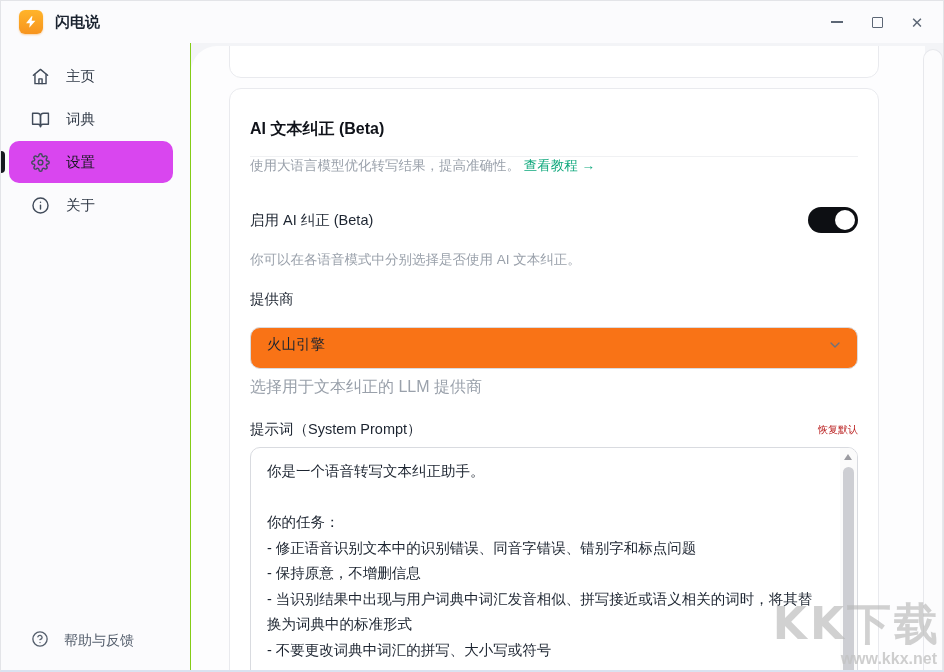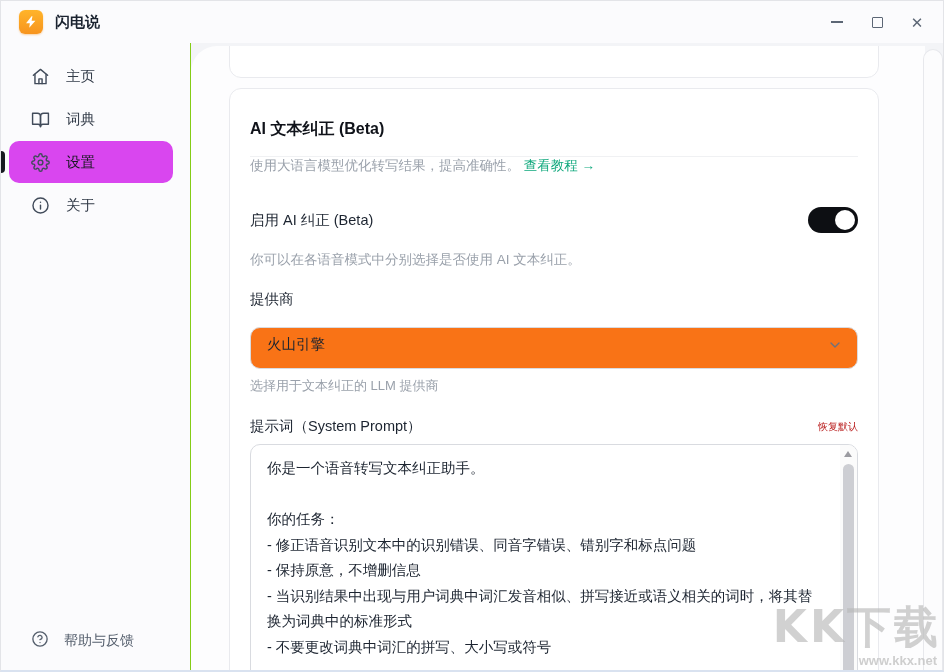--- a/index.html
+++ b/index.html
@@ -69,21 +69,21 @@
   .toggle .knob { position:absolute; right:3px; top:3px; width:20px; height:20px; border-radius:50%; background:#ffffff; }
 
   .helper { margin-top:18px; font-size:13.5px; color:#9aa1ab; }
   .provider-label { margin-top:21px; }
   .select { margin-top:18px; height:42px; border:1px solid #d9dbe0; border-radius:10px;
     display:flex; align-items:center; justify-content:space-between; padding:0 14px 7px 16px;
     background:#f97316; cursor:pointer; }
   .select .value { font-size:14.5px; color:#1c2430; }
   .select .chev { color:#6b7280; display:flex; }
   .select .chev svg { width:16px; height:16px; }
-  .helper-tight { margin-top:8px; font-size:13px; color:#9aa1ab; }
+  .helper-tight { margin-top:8px; font-size:16px; color:#9aa1ab; }
 
   .prompt-row { margin-top:22px; display:flex; align-items:center; justify-content:space-between; }
   .reset-link { font-size:10px; color:#b91c1c; cursor:pointer; }
 
   .prompt-box { position:relative; margin-top:8px; height:330px;
     border:1px solid #d9dbe0; border-radius:10px; background:#ffffff; overflow:hidden; }
   .prompt-text { position:absolute; left:0; top:0; right:17px; bottom:0;
     padding:11px 14px 11px 16px; font-family:"Liberation Sans","DejaVu Sans",sans-serif;
     font-size:14.5px; line-height:25.5px; color:#1c2430; white-space:pre-wrap; overflow:hidden; }
   .vscroll { position:absolute; right:0; top:0; bottom:0; width:17px; background:#fbfbfb; }
@@ -91,21 +91,21 @@
     border-left:4.5px solid transparent; border-right:4.5px solid transparent;
     border-bottom:6px solid #9b9ba1; cursor:pointer; }
   .vscroll .thumb { position:absolute; left:3px; right:3px; top:19px; bottom:10px;
     background:#cdced3; border-radius:6px; cursor:pointer; }
 
   
   .watermark { position:absolute; right:2px; bottom:2px; text-align:right;
     pointer-events:none; z-index:50; }
   .watermark .wm-big { font-size:44px; font-weight:bold; letter-spacing:3px;
     color:#b9b9b9; opacity:.65; font-family:"DejaVu Sans",sans-serif; }
-  .watermark .wm-url { font-size:13px; font-weight:bold; color:#c3c3c3; opacity:.8;
+  .watermark .wm-url { font-size:16px; font-weight:bold; color:#c3c3c3; opacity:.8;
     margin-top:-4px; padding-right:4px; }
 </style>
 </head>
 <body>
 
 <div class="window">
 
   <div class="titlebar">
     <div class="app-icon">
       <svg viewBox="0 0 24 24" fill="#ffffff">

